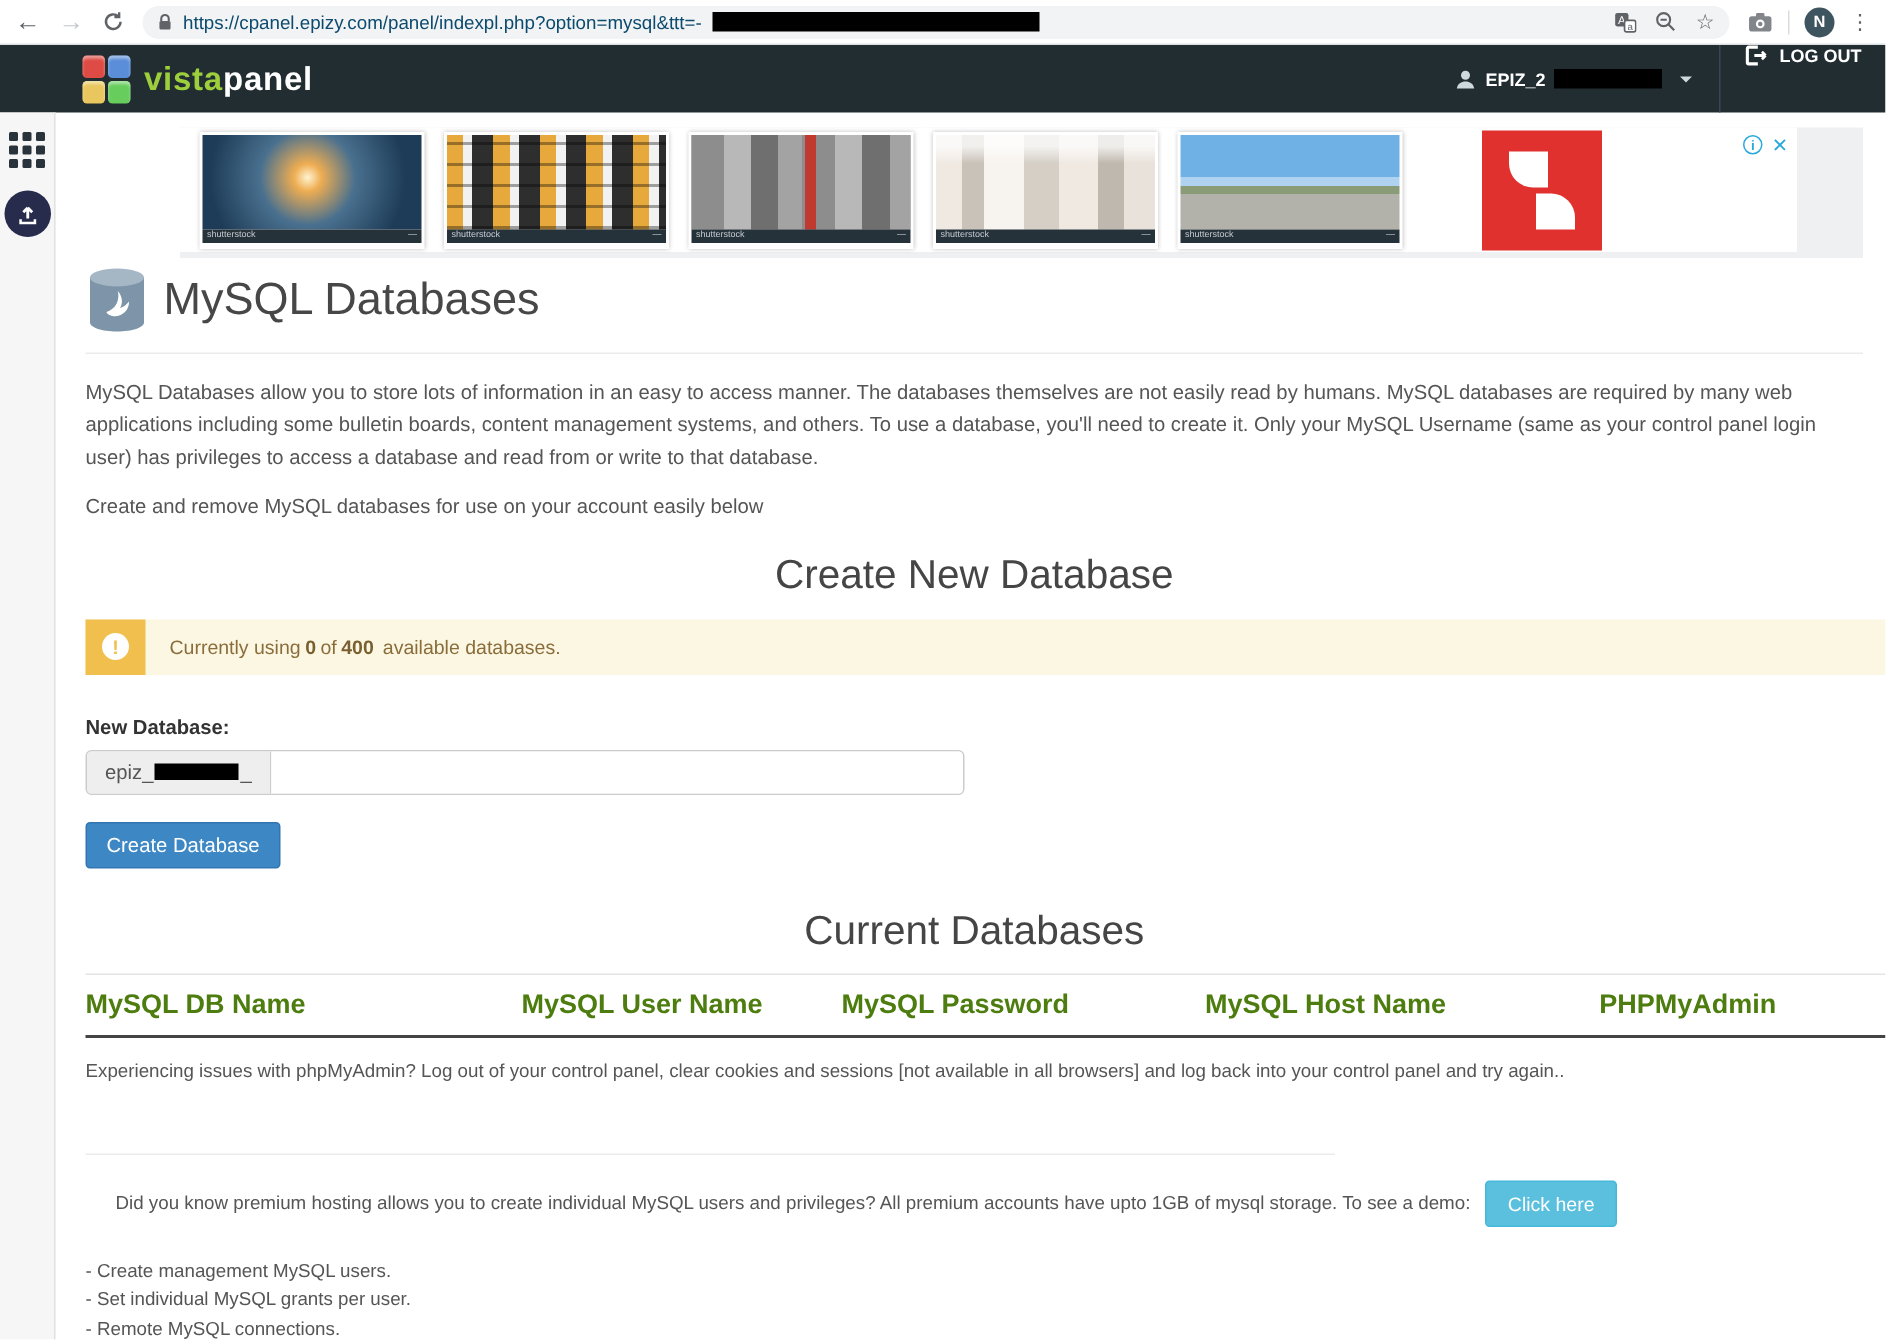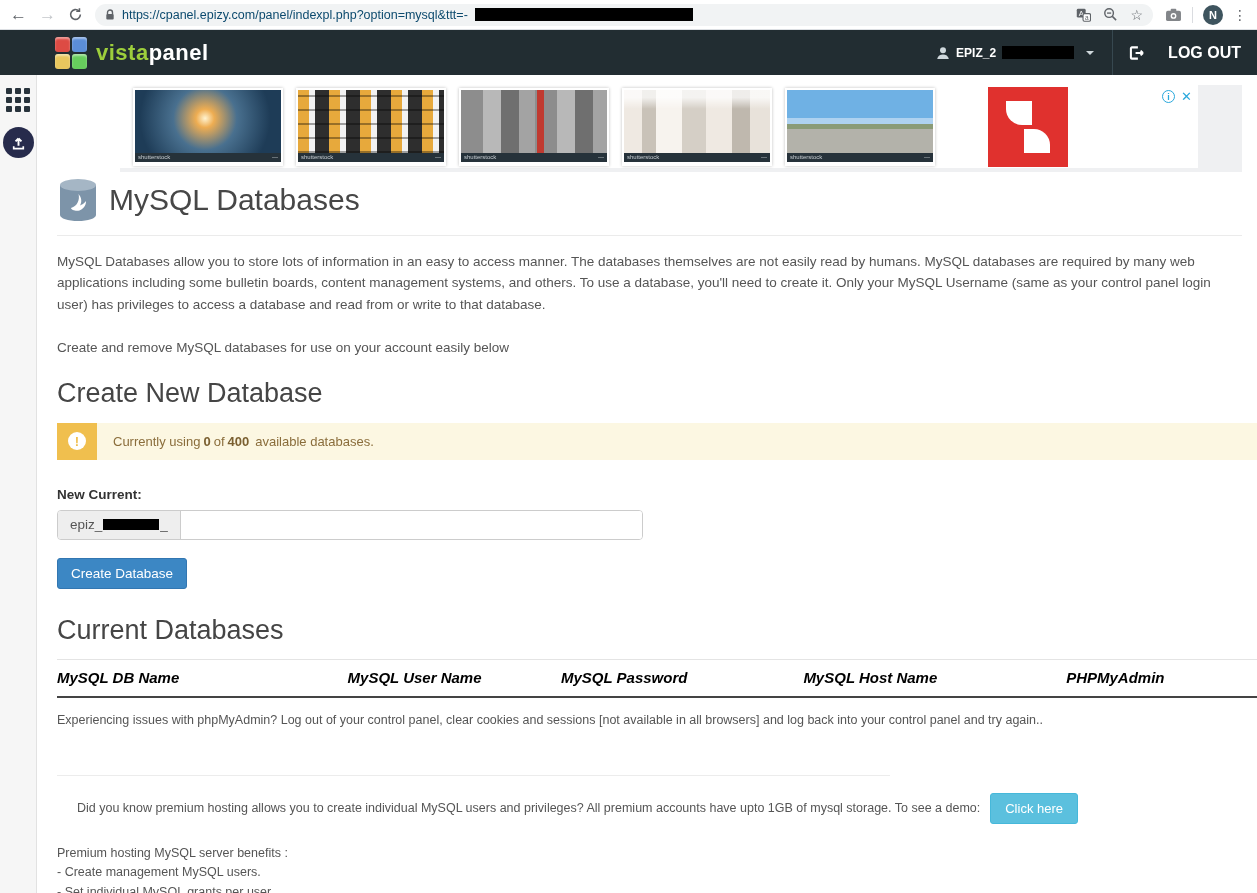--- a/index.html
+++ b/index.html
@@ -35,22 +35,22 @@
   .sq-green { background:#67cd5d; }
   .brand-text { font-size:22px; font-weight:bold; letter-spacing:.5px; }
   .brand-vista { color:#9dcf3c; }
   .brand-panel { color:#ffffff; }
   .nav-right { margin-left:auto; display:flex; align-items:center; height:100%; }
   .user-chip { display:flex; align-items:center; gap:6px; padding:0 18px; height:100%;
                color:#fff; font-size:12px; font-weight:bold; cursor:pointer; }
   .caret { width:0; height:0; border-left:4px solid transparent; border-right:4px solid transparent;
            border-top:4px solid #cfd8dc; margin-left:6px; }
   .nav-sep { width:1px; height:100%; background:#374850; }
-  .logout { display:flex; align-items:center; gap:24px; padding:0 4px 0 16px; height:100%;
-            color:#fff; font-size:16px; font-weight:bold; cursor:pointer; }
+  .logout { display:flex; gap:8px; padding:0 4px 0 16px; height:100%;
+            color:#fff; font-size:12px; font-weight:bold; cursor:pointer; }
 
   
   .shell { display:flex; height:818px; }
   .sidebar { width:37px; background:#f6f6f6; border-right:1px solid #e2e2e2;
              padding-top:13px; display:flex; flex-direction:column; align-items:center; gap:15px; }
   .grid-icon { display:grid; grid-template-columns:repeat(3,6px); grid-template-rows:repeat(3,6px);
                gap:3px; cursor:pointer; }
   .grid-icon span { background:#28333c; border-radius:1px; }
   .upload-btn { width:31px; height:31px; border-radius:50%; background:#272b4c;
                 display:flex; align-items:center; justify-content:center; cursor:pointer; }
@@ -91,23 +91,23 @@
   .adc-i { width:13px; height:13px; border:1.5px solid #29a8dc; border-radius:50%; color:#29a8dc;
            font-size:9px; display:flex; align-items:center; justify-content:center; font-weight:bold; cursor:pointer; }
   .adc-x { color:#29a8dc; font-size:13px; font-weight:bold; cursor:pointer; line-height:1; }
 
   
   .page-head { display:flex; align-items:center; gap:10px; margin-top:5px;
                border-bottom:1px solid #ebebeb; padding-bottom:12px; }
   .page-title { font-size:30px; color:#474747; font-weight:400; }
 
   .intro { margin-top:15px; font-size:13.5px; color:#555; line-height:1.58; max-width:1192px; }
-  .intro2 { margin-top:25px; font-size:13.5px; color:#555; }
-
-  h2.section { margin-top:23px; font-size:27px; color:#454545; font-weight:400; }
+  .intro2 { margin-top:15px; font-size:13.5px; color:#555; }
+
+  h2.section { margin-top:23px; font-size:27px; color:#454545; font-weight:400;text-align:center; }
 
   .alert { margin-top:14px; margin-right:-15px; height:37px; background:#fcf7e2;
            display:flex; align-items:stretch; }
   .alert-badge { width:40px; background:#f0bf4e; display:flex; align-items:center; justify-content:center; }
   .alert-circle { width:18px; height:18px; border-radius:50%; background:#fff; color:#f0bf4e;
                   font-weight:bold; font-size:13px; display:flex; align-items:center; justify-content:center; }
   .alert-body { display:flex; align-items:center; padding:0 16px; font-size:13px; color:#8a6d3b; }
   .alert-body b { margin:0 3px; color:#7a5f30; }
 
   .field-label { margin-top:27px; font-size:13.5px; font-weight:bold; color:#333; }
@@ -118,21 +118,21 @@
               white-space:nowrap; }
   .ig-input { border:none; outline:none; flex:1; font-size:13.5px; padding:0 10px;
               border-radius:0 3px 3px 0; }
 
   .btn-primary { margin-top:18px; display:inline-block; background:#3c87c4; border:1px solid #3276b1;
                  color:#fff; font-size:13.5px; padding:7px 13px; border-radius:3px; cursor:pointer; }
 
   .db-table { margin-top:13px; margin-right:-15px; }
   .db-head { display:flex; border-top:1px solid #e4e4e4; border-bottom:2px solid #444;
              padding:9px 0 10px 0; }
-  .db-col { font-size:15px; font-weight:bold; color:#000000;font-style:italic; }
+  .db-col { font-size:18px; font-weight:bold; color:#4d7c0f; }
   .c1 { flex-basis:20.3%; } .c2 { flex-basis:21.7%;padding-left:47px; } .c3 { flex-basis:20.2%; }
   .c4 { flex-basis:21.9%; } .c5 { flex-basis:15.9%; }
 
   .pma-note { margin-top:15px; font-size:12.5px; color:#555; }
 
   hr.light { margin-top:48px; border:none; border-top:1px solid #ececec; width:833px; }
 
   .demo-row { margin-top:17px; display:flex; align-items:center; gap:10px; }
   .demo-text { font-size:12.5px; color:#555;margin-left:20px; }
   .btn-info { background:#5bc0de; border:1px solid #46b8da; color:#fff; font-size:13px;
@@ -317,21 +317,21 @@
       </div>
       <div class="alert-body">
         <span>Currently using</span>
         <b>0</b>
         <span>of</span>
         <b>400</b>
         <span style="margin-left:3px;">available databases.</span>
       </div>
     </div>
 
-    <div class="field-label">New Current:</div>
+    <div class="field-label">New Database:</div>
 
     <div class="input-group">
       <div class="ig-addon">
         <span>epiz_</span>
         <span class="redact" style="width:56px;height:11px;margin:0 1px;"></span>
         <span>_</span>
       </div>
       <input class="ig-input" type="text" value="" style="">
     </div>
 
@@ -353,21 +353,20 @@
     <p class="pma-note">Experiencing issues with phpMyAdmin? Log out of your control panel, clear cookies and sessions [not available in all browsers] and log back into your control panel and try again..</p>
 
     <hr class="light">
 
     <div class="demo-row">
       <span class="demo-text">Did you know premium hosting allows you to create individual MySQL users and privileges? All premium accounts have upto 1GB of mysql storage. To see a demo:</span>
       <button class="btn-info">Click here</button>
     </div>
 
     <div class="benefits">
-      <div>Premium hosting MySQL server benefits :</div>
       <div>- Create management MySQL users.</div>
       <div>- Set individual MySQL grants per user.</div>
       <div>- Remote MySQL connections.</div>
     </div>
 
     
     
 
   </div>
 </div>

